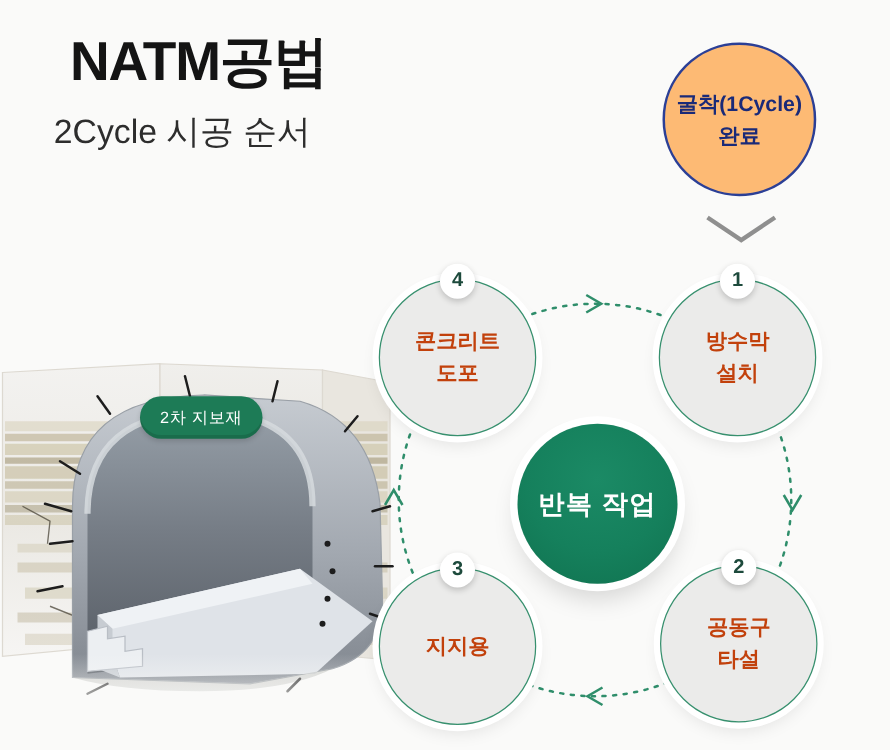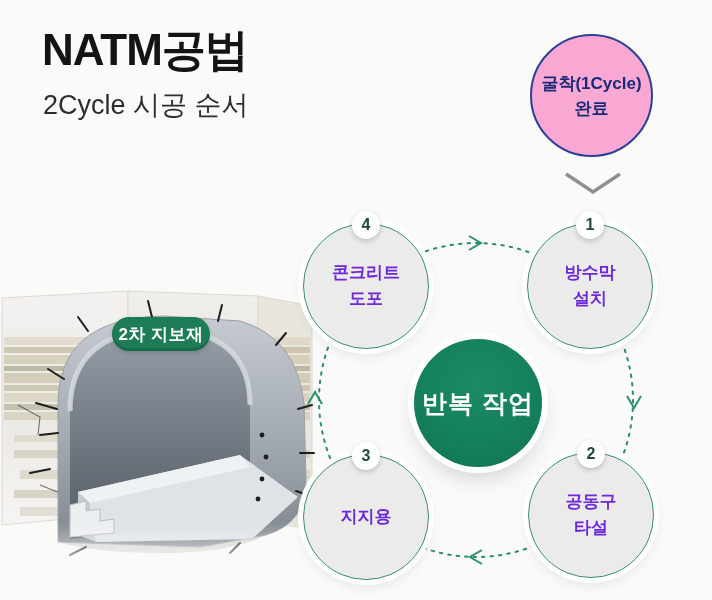--- a/index.html
+++ b/index.html
@@ -1,67 +1,67 @@
 <!DOCTYPE html>
 <html><head>
 <meta charset="utf-8">
 <style>
   * { margin:0; padding:0; box-sizing:border-box; }
   html,body { width:712px; height:600px; }
   body { font-family:"Liberation Sans","DejaVu Sans",sans-serif; background:#fff; }
   #stage { position:relative; width:712px; height:600px; background:#fafaf9; overflow:hidden; }
 
   
-  .title { position:absolute; left:42px; top:26px; font-size:44px; line-height:48px;
+  .title { position:absolute; left:56px; top:26px; font-size:44px; line-height:48px;
            font-weight:800; letter-spacing:-1px; color:#141414; }
   .subtitle { position:absolute; left:43px; top:86px; font-size:27px; line-height:38px;
               font-weight:400; color:#2d2d2d; }
 
   
   .start-node { position:absolute; left:530px; top:34px; width:123px; height:123px;
-                border-radius:50%; background:#f9a8d4; border:2px solid #2b3f96;
+                border-radius:50%; background:#fdba74; border:2px solid #2b3f96;
                 display:flex; flex-direction:column; align-items:center; justify-content:center;
                 text-align:center; }
   .start-node span { font-size:17px; line-height:25px; font-weight:bold; color:#1a2a78; }
 
   .chevron-wrap { position:absolute; left:558px; top:166px; width:70px; height:32px; }
 
   
   .ring-svg { position:absolute; left:0; top:0; width:712px; height:600px; pointer-events:none; }
 
   .step { position:absolute; width:126px; height:126px; border-radius:50%;
           background:#ebebea; border:1.5px solid #37906e;
           box-shadow:0 0 0 5px #ffffff, 0 6px 14px rgba(0,0,0,0.10);
           display:flex; flex-direction:column; align-items:center; justify-content:center;
           text-align:center; }
-  .step span { font-size:17px; line-height:26px; font-weight:bold; color:#6d28d9; }
+  .step span { font-size:17px; line-height:26px; font-weight:bold; color:#c2410c; }
   .step .badge { position:absolute; top:-13px; left:50%; transform:translateX(-50%);
                  width:28px; height:28px; border-radius:50%; background:#ffffff;
                  box-shadow:0 2px 5px rgba(0,0,0,0.20);
                  display:flex; align-items:center; justify-content:center;
                  font-size:16px; font-weight:bold; color:#1d4a3c; }
   .pos-tl { left:303px; top:223px; }
   .pos-tr { left:527px; top:223px; }
   .pos-bl { left:303px; top:454px; }
   .pos-br { left:528px; top:452px; }
 
   .center-node { position:absolute; left:414px; top:339px; width:128px; height:128px;
                  border-radius:50%;
                  background:radial-gradient(circle at 50% 35%, #1b8a65 0%, #15805c 55%, #10724f 100%);
                  box-shadow:0 0 0 6px #ffffff, 0 12px 20px rgba(0,0,0,0.15);
                  display:flex; align-items:center; justify-content:center; }
-  .center-node span { font-size:25px; font-weight:bold; color:#ffffff; letter-spacing:1px; }
+  .center-node span { font-size:21px; font-weight:bold; color:#ffffff; letter-spacing:1px; }
 
   
   .tunnel-wrap { position:absolute; left:0px; top:285px; width:320px; height:292px; }
   .pill-label { position:absolute; left:112px; top:317px; width:98px; height:34px;
                 border-radius:17px; background:#1d7b56;
                 box-shadow:inset 0 -3px 0 rgba(0,0,0,0.12), 0 2px 4px rgba(0,0,0,0.15);
                 display:flex; align-items:center; justify-content:center;
-                font-size:17px; font-weight:bold; color:#ffffff; letter-spacing:0.5px; }
+                font-size:13px; font-weight:normal; color:#ffffff; letter-spacing:0.5px; }
 </style>
 </head>
 <body>
 
 <div id="stage">
 
   <div class="tunnel-wrap">
     <svg width="320" height="292" viewBox="0 0 320 292">
       <defs>
         <linearGradient id="wallL" x1="0" y1="0" x2="0" y2="1">

